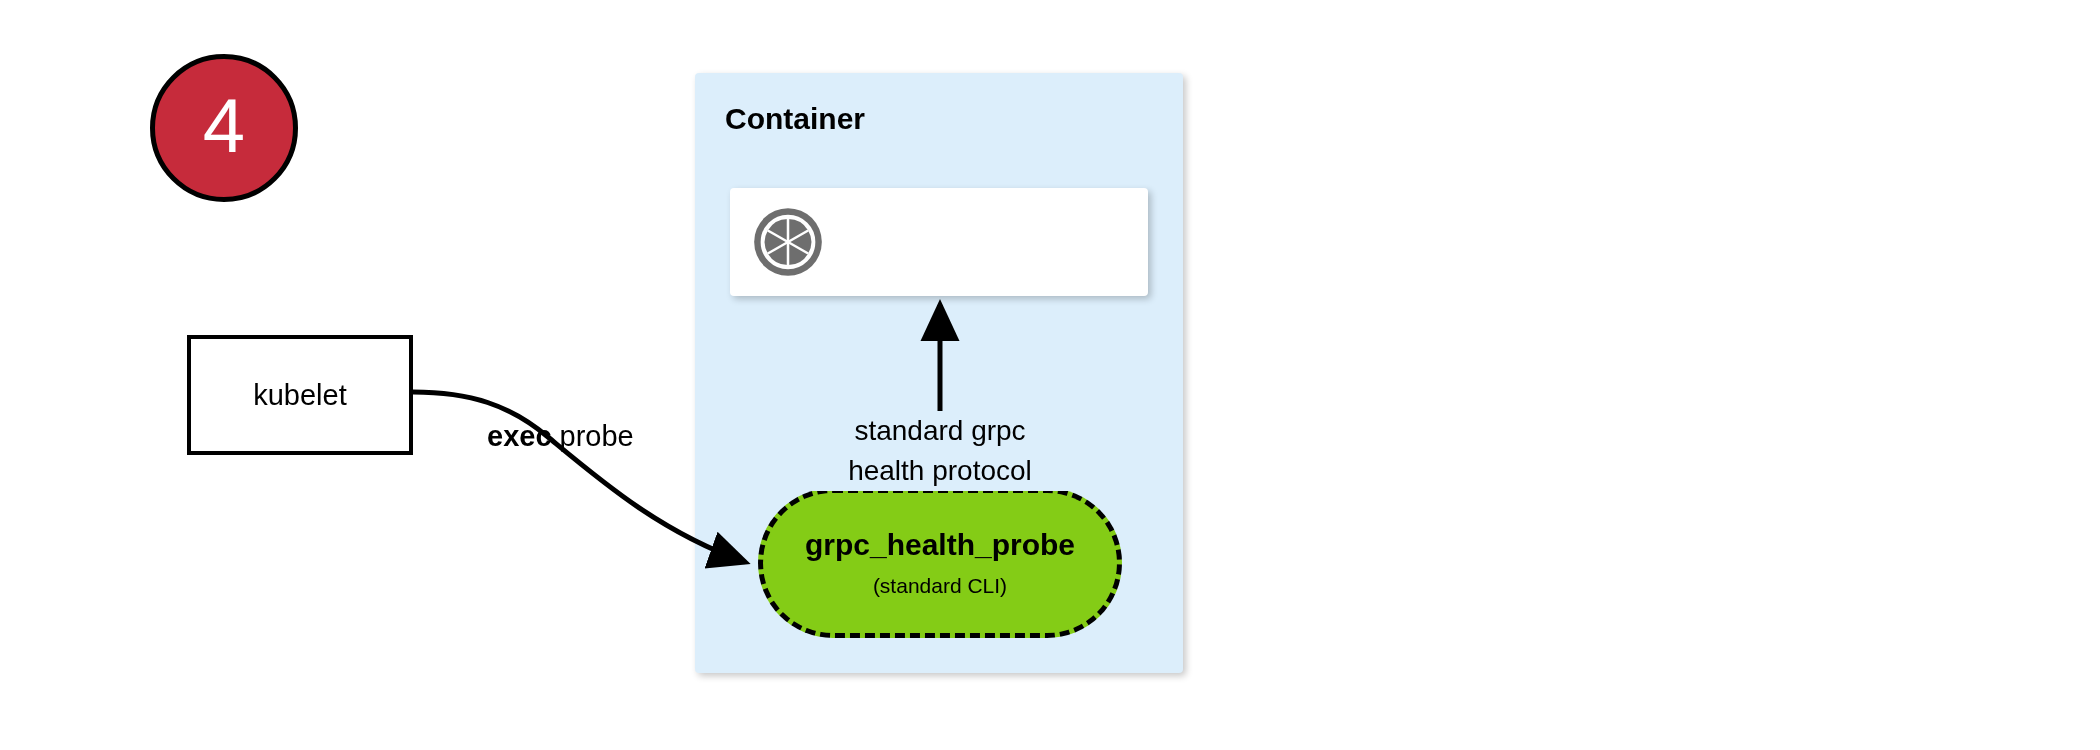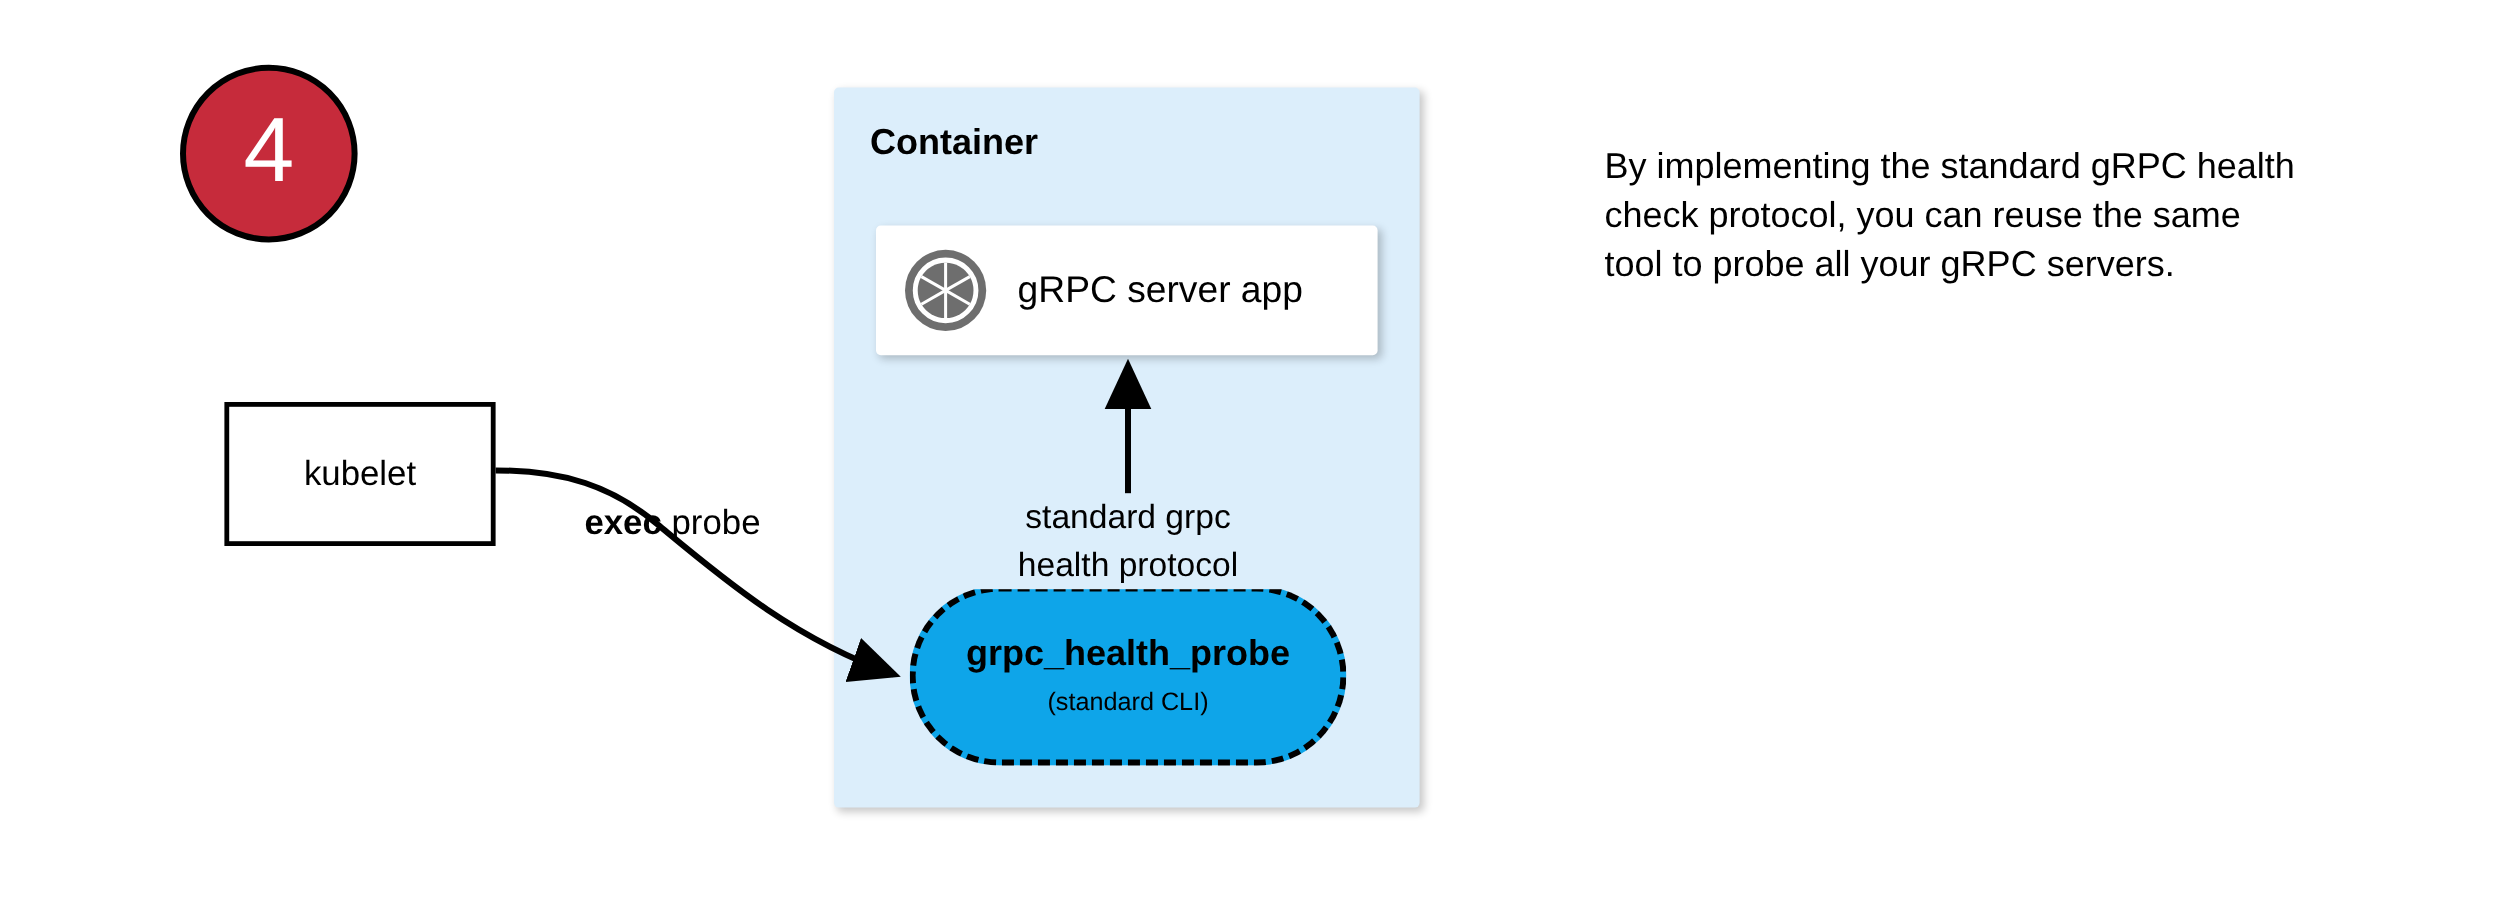--- a/index.html
+++ b/index.html
@@ -117,21 +117,21 @@
     margin-left: 24px;
   }
 
   
   .probe-pill {
     position: absolute;
     left: 758px;
     top: 488px;
     width: 364px;
     height: 150px;
-    background: #0ea5e9;
+    background: #84cc16;
     border: 5px dashed #000000;
     border-radius: 76px;
     box-sizing: border-box;
     display: flex;
     flex-direction: column;
     align-items: center;
     justify-content: center;
   }
   .probe-title {
     font-size: 30px;
@@ -217,21 +217,20 @@
         <g stroke="#FFFFFF" stroke-width="3.5" fill="none">
           <line x1="50" y1="18" x2="50" y2="50"></line>
           <line x1="78" y1="34" x2="50" y2="50"></line>
           <line x1="78" y1="66" x2="50" y2="50"></line>
           <line x1="50" y1="82" x2="50" y2="50"></line>
           <line x1="22" y1="66" x2="50" y2="50"></line>
           <line x1="22" y1="34" x2="50" y2="50"></line>
         </g>
       </svg>
     </span>
-    <span class="server-card-label">gRPC server app</span>
   </div>
 
   <div class="probe-pill">
     <div class="probe-title">grpc_health_probe</div>
     <div class="probe-subtitle">(standard CLI)</div>
   </div>
 
   <svg class="arrow-layer" viewBox="0 0 2100 750">
     <defs>
       <marker id="tri" markerWidth="9" markerHeight="9" refX="7.2" refY="4.5" orient="auto" markerUnits="strokeWidth">
@@ -242,15 +241,14 @@
     <path d="M413,392 C470,392 510,405 548,437 C600,480 660,532 745,562" fill="none" stroke="#000000" stroke-width="5" marker-end="url(#tri)"></path>
 
     <line x1="940" y1="487" x2="940" y2="305" stroke="#000000" stroke-width="5" marker-end="url(#tri)"></line>
   </svg>
 
   <div class="protocol-caption">
     <div>standard grpc</div>
     <div>health protocol</div>
   </div>
 
-  <div class="side-note">By implementing the standard gRPC health check protocol, you can reuse the same tool to probe all your gRPC servers.</div>
 
 </div>
 
 </body></html>

